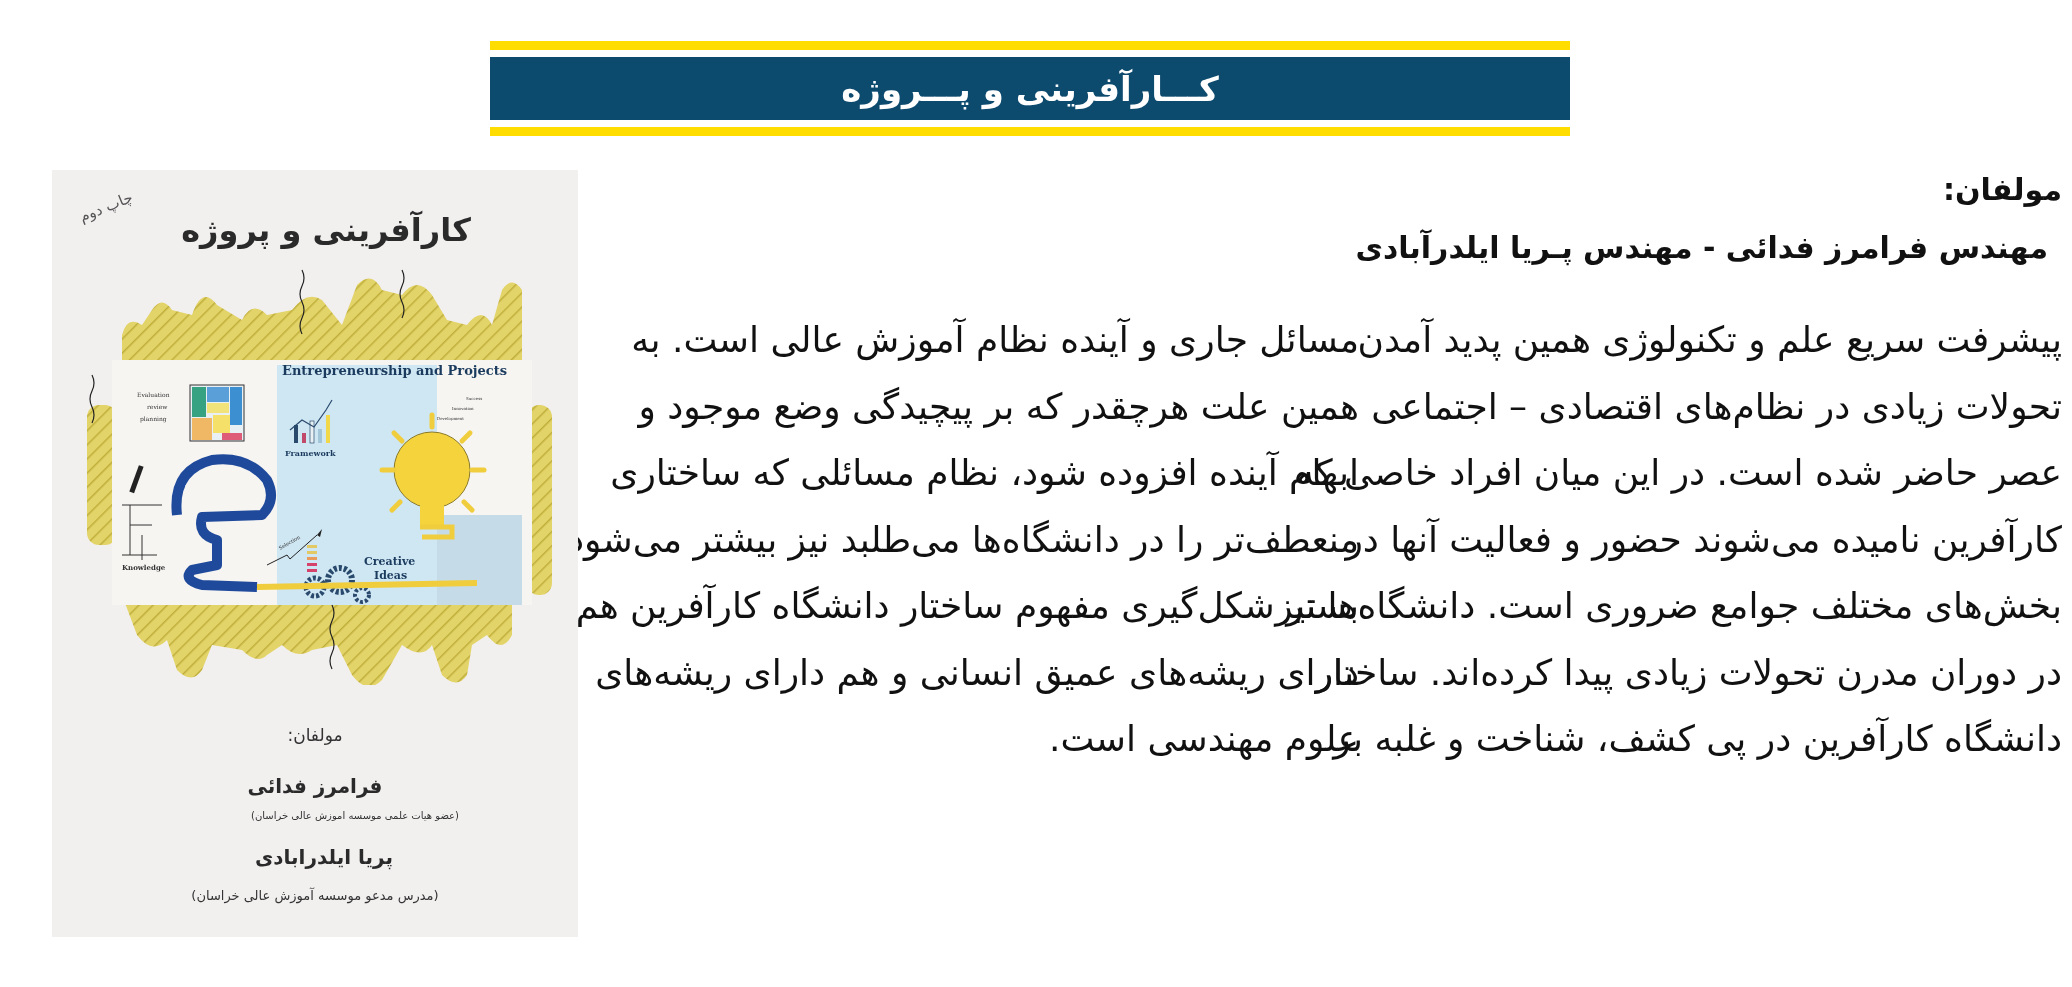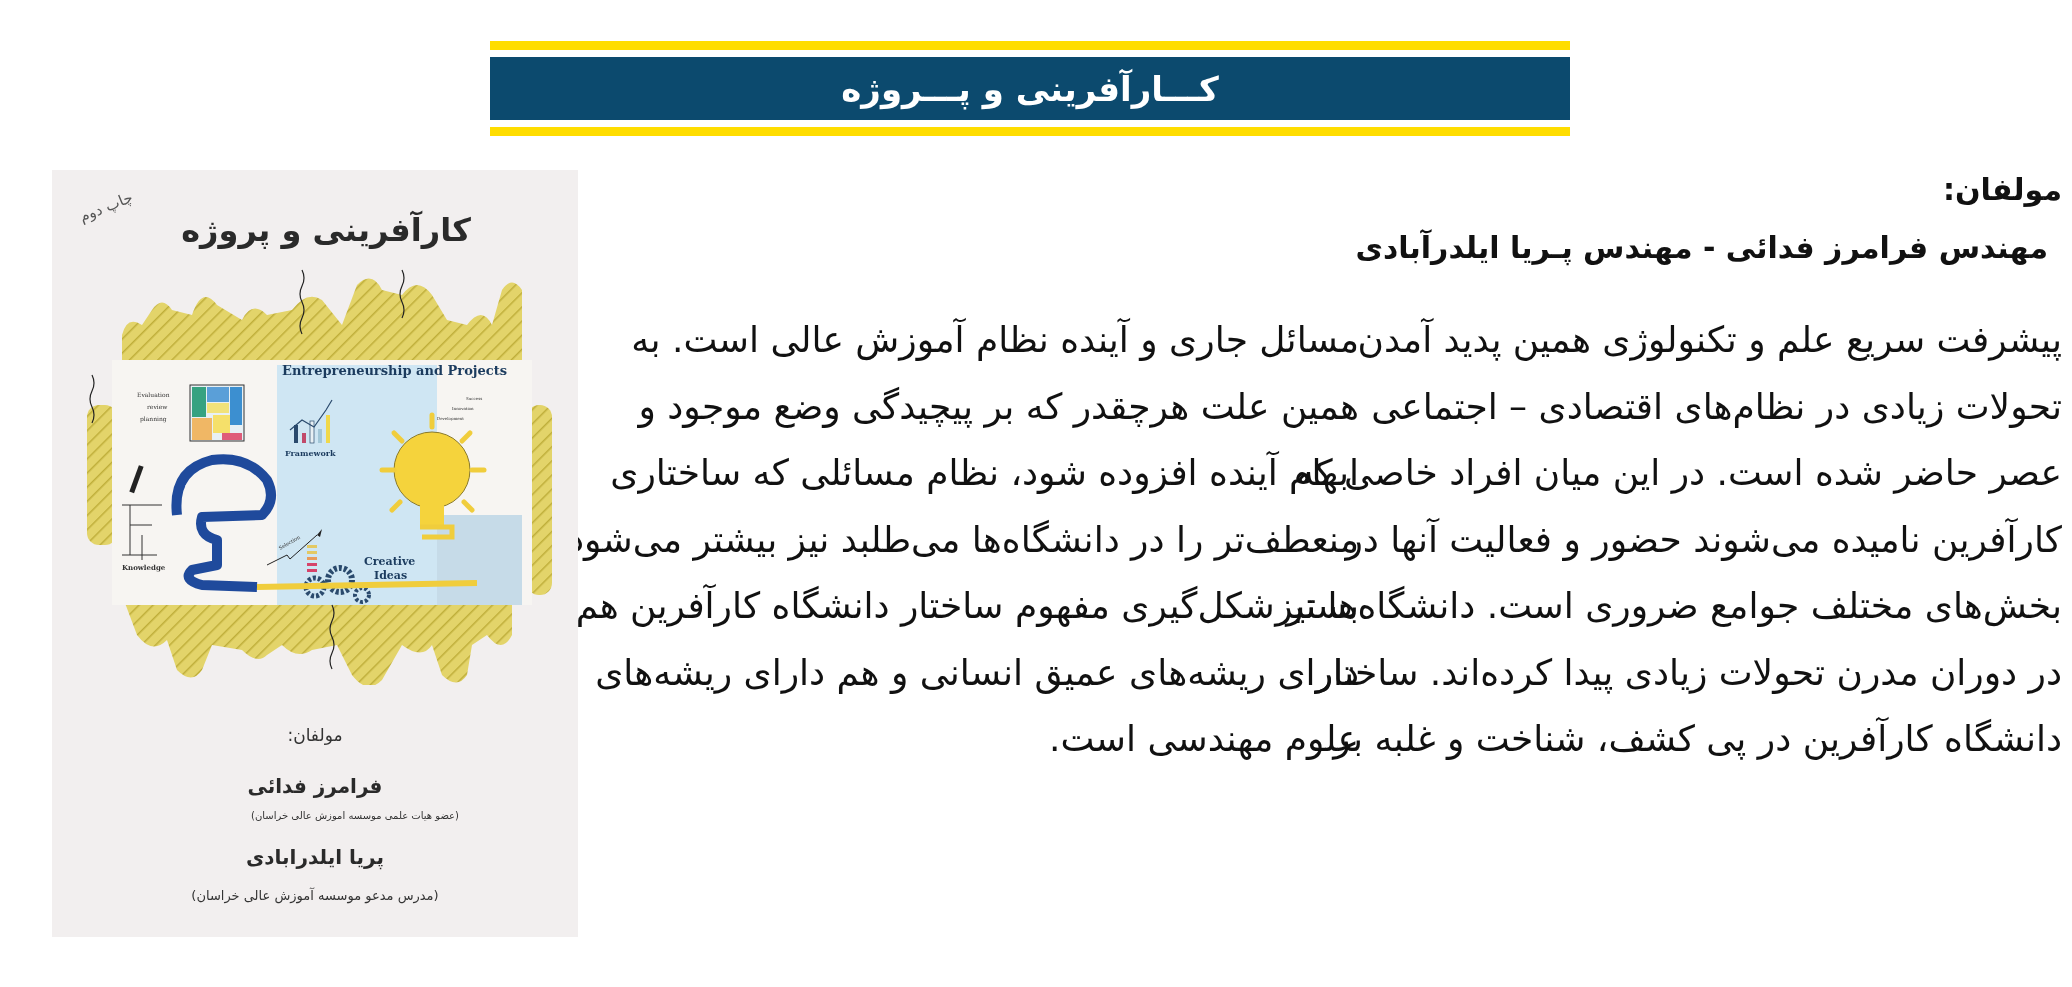--- a/index.html
+++ b/index.html
@@ -44,21 +44,21 @@
     .cover-edition {
       position: absolute; left: 26px; top: 28px; font-size: 15px; color: #555; direction: rtl;
       transform: rotate(-22deg);
     }
     .cover-art {
       position: absolute; left: 30px; top: 95px; width: 470px; height: 420px;
     }
     .cover-authors-label { position: absolute; left: 0; width: 526px; top: 555px; text-align: center; font-size: 17px; color: #333; direction: rtl; }
     .cover-author1 { position: absolute; left: 0; width: 526px; top: 604px; text-align: center; font-size: 20px; font-weight: bold; color: #2a2a2a; direction: rtl; }
     .cover-aff1 { position: absolute; left: 0; width: 526px; top: 640px; text-align: center; font-size: 10px; color: #333; direction: rtl; padding-left: 40px; }
-    .cover-author2 { position: absolute; left: 0; width: 526px; top: 675px; text-align: center; font-size: 20px; font-weight: bold; color: #2a2a2a; direction: rtl; }
+    .cover-author2 { position: absolute; left: 9px; width: 526px; top: 675px; text-align: center; font-size: 20px; font-weight: bold; color: #2a2a2a; direction: rtl; }
     .cover-aff2 { position: absolute; left: 0; width: 526px; top: 718px; text-align: center; font-size: 13px; color: #333; direction: rtl; }
   </style>
 </head>
 <body>
 
 <div class="banner-stripe stripe-top"></div>
 <div class="banner">
   <span>کـــارآفرینی و پـــروژه</span>
 </div>
 <div class="banner-stripe stripe-bottom"></div>

